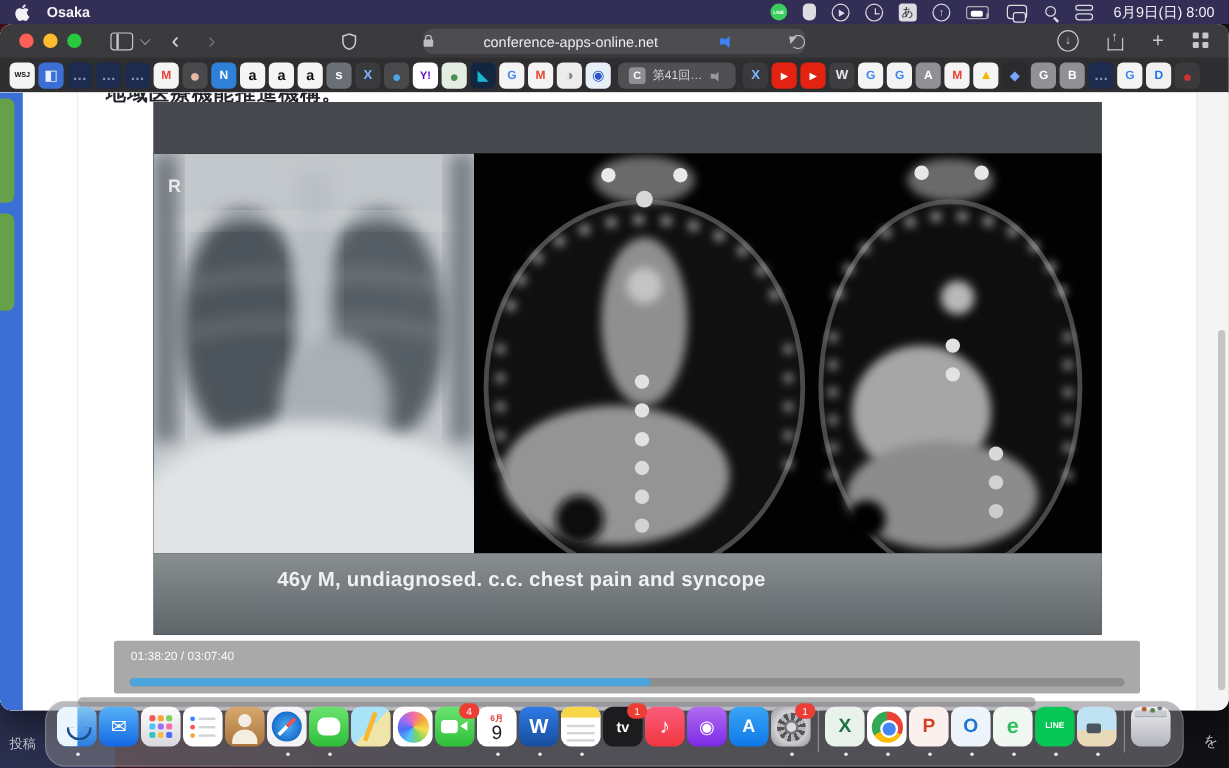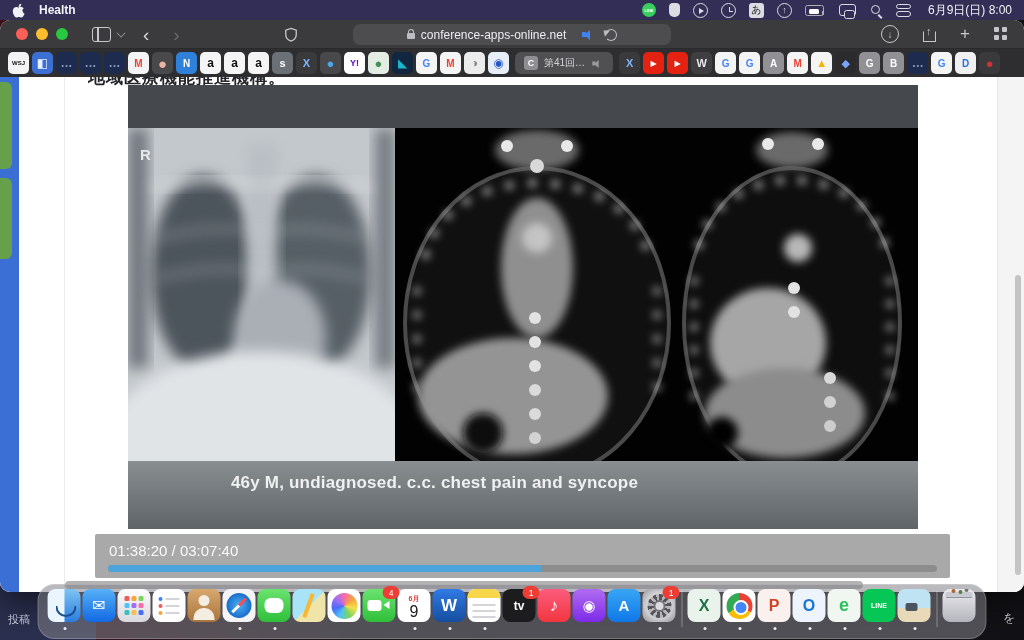--- a/index.html
+++ b/index.html
@@ -49,21 +49,21 @@
   .traffic{display:flex;gap:8px;margin:0 14px 0 16px;}
   .tl{width:12px;height:12px;border-radius:50%;}
   .tl-close{background:#ff5f57;}.tl-min{background:#febc2e;}.tl-zoom{background:#28c840;}
   .sidebar-ic{width:17px;height:13px;border:1.5px solid #c7c7cb;border-radius:3px;position:relative;margin-left:10px;}
   .sidebar-ic::before{content:"";position:absolute;left:4px;top:0;width:1.5px;height:100%;background:#c7c7cb;}
   .chev-down{width:7px;height:7px;border-right:1.6px solid #9a9a9e;border-bottom:1.6px solid #9a9a9e;transform:rotate(45deg) scale(.8);margin:0 6px 2px 6px;}
   .chev{font-size:19px;line-height:1;padding:0 12px;color:#d8d8dc;font-weight:400;}
   .chev.dis{color:#69696d;}
   .shield{position:absolute;left:284px;top:7px;}
   .urlfield{position:absolute;left:50%;transform:translateX(-50%);top:4px;width:318px;height:21px;background:#4d4d50;border-radius:7px;
-    display:flex;align-items:center;justify-content:center;color:#ececf0;font-size:12px;gap:6px;}
+    display:flex;align-items:center;justify-content:space-between;color:#ececf0;font-size:12px;gap:6px;}
   .lockic{width:8px;height:6px;background:#bcbcc2;border-radius:1px;position:relative;margin-top:3px;}
   .lockic::before{content:"";position:absolute;left:1px;top:-4px;width:4px;height:4px;border:1.4px solid #bcbcc2;border-bottom:none;border-radius:3px 3px 0 0;}
   .spk{position:relative;width:13px;height:11px;}
   .spk::before{content:"";position:absolute;left:0;top:3px;width:4px;height:5px;background:currentColor;}
   .spk::after{content:"";position:absolute;left:2px;top:0.5px;border-top:5px solid transparent;border-bottom:5px solid transparent;border-right:6px solid currentColor;}
   .url-audio{color:#3d82f7;margin-left:10px;}
   .reload{width:10px;height:10px;border:1.5px solid #bcbcc2;border-radius:50%;border-left-color:transparent;position:relative;margin-left:4px;}
   .reload::after{content:"";position:absolute;left:-3px;top:-2px;border-top:4px solid transparent;border-bottom:4px solid transparent;border-right:5px solid #bcbcc2;transform:rotate(40deg);}
   .tb-right{margin-left:auto;display:flex;align-items:center;gap:24px;margin-right:16px;}
   .dlic{width:16px;height:16px;border:1.4px solid #c7c7cb;border-radius:50%;font-size:10px;color:#c7c7cb;display:flex;align-items:center;justify-content:center;}
@@ -97,21 +97,21 @@
   .panel{height:100%;}
   .vid-bottom{height:68px;background:linear-gradient(180deg,#898e91,#5f6468);position:relative;}
   .caption{position:absolute;left:0;right:205px;top:12px;text-align:center;color:#eef0f1;font-size:17px;font-weight:600;letter-spacing:.2px;padding-left:28px;}
   .slide-logo{position:absolute;right:0;bottom:0;width:181px;height:41px;background:#fff;display:flex;align-items:center;gap:6px;padding-left:7px;box-sizing:border-box;}
   .logo-txt{line-height:1.25;}
   .logo-org{font-size:4.5px;color:#3a6ea8;white-space:nowrap;}
   .logo-orge{font-size:3.8px;color:#9ab0c8;white-space:nowrap;}
   .logo-name{font-size:12px;color:#8a8f94;letter-spacing:3px;}
   .logo-sub{font-size:4.2px;color:#b0b4b8;letter-spacing:1px;}
   .controlbar{position:absolute;left:95px;top:457px;width:855px;height:44px;background:#a9a9a9;border-radius:2px;}
-  .ctime{position:absolute;left:14px;top:8px;color:#fafafa;font-size:15px;}
+  .ctime{position:absolute;left:14px;top:8px;color:#fafafa;font-size:10px;}
   .ptrack{position:absolute;left:13px;right:13px;top:31px;height:7px;background:#8d8d8d;border-radius:4px;overflow:hidden;}
   .pfill{height:100%;background:#4ba5dc;border-radius:4px;}
   .hscroll{position:absolute;left:65px;top:504px;width:798px;height:8px;background:#b3b3b3;border-radius:4px;}
   .vscroll{position:absolute;right:3px;top:198px;width:6px;height:300px;background:#c4c4c4;border-radius:3px;}
   
   .dock{position:absolute;left:50%;transform:translateX(-50%);bottom:1px;height:45px;display:flex;align-items:flex-start;
     gap:1px;padding:4px 9px;border-radius:17px;background:rgba(130,130,136,.55);border:1px solid rgba(255,255,255,.22);z-index:40;}
   .ditem{position:relative;width:34px;height:40px;}
   .dic{width:33px;height:33px;border-radius:8px;display:flex;align-items:center;justify-content:center;position:relative;overflow:hidden;background:#888;}
   .rdot{position:absolute;bottom:-1px;left:50%;margin-left:-1.5px;width:3px;height:3px;border-radius:50%;background:rgba(255,255,255,.9);}
@@ -173,21 +173,21 @@
   <span class="bg-post">投稿</span>
 </div>
 <span class="stray-char">を</span>
 
 <div class="menubar">
   <span class="apple">
     <svg width="13" height="15" viewBox="0 0 14 17">
         <path fill="#f2f2f6" d="M11.3 9.1c0-2 1.6-3 1.7-3.1-.9-1.4-2.4-1.6-2.9-1.6-1.2-.1-2.4.7-3 .7-.6 0-1.6-.7-2.6-.7-1.3 0-2.6.8-3.3 2-1.4 2.4-.4 6 1 8 .7 1 1.5 2.1 2.6 2 1 0 1.4-.6 2.7-.6 1.2 0 1.6.6 2.7.6 1.1 0 1.8-1 2.5-2 .8-1.1 1.1-2.2 1.1-2.3 0 0-2.1-.8-2.1-3zM9.4 3.3c.5-.7.9-1.6.8-2.5-.8 0-1.7.5-2.3 1.2-.5.6-.9 1.5-.8 2.4.9.1 1.8-.5 2.3-1.1z"></path>
       </svg>
   </span>
-  <span class="appname">Health</span>
+  <span class="appname">Osaka</span>
   <span class="menu-right">
     <span style="display:flex;gap:13px;align-items:center;">
         <span class="si si-line"></span>
         <span class="si si-evernote"></span>
         <span class="si si-play"></span>
         <span class="si si-clockic"></span>
         <span class="si si-input">あ</span>
         <span class="si si-up"></span>
         <span class="si si-battery"></span>
         <span class="si si-handoff"></span>

